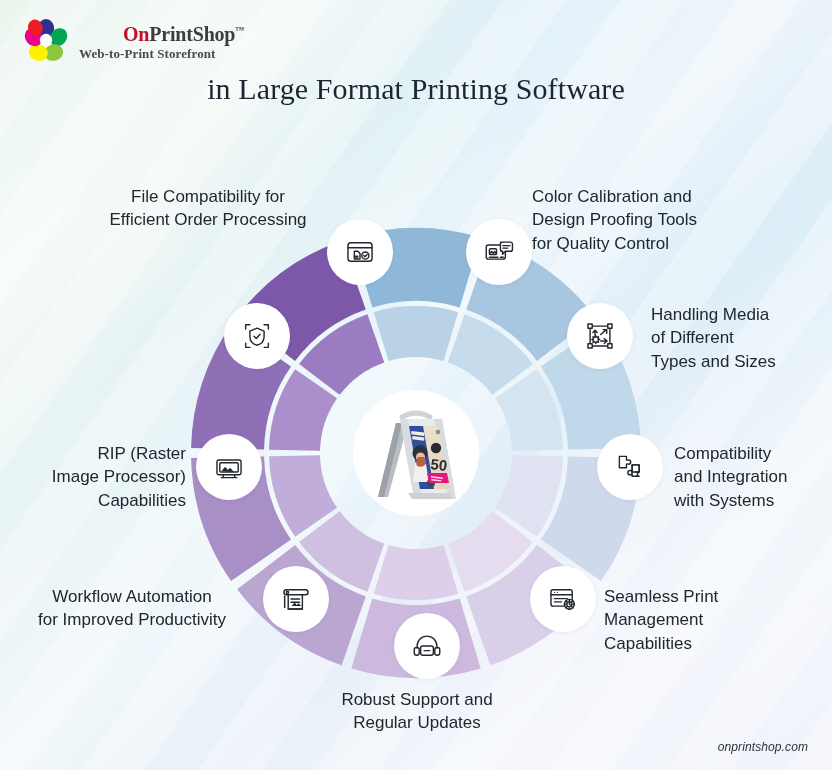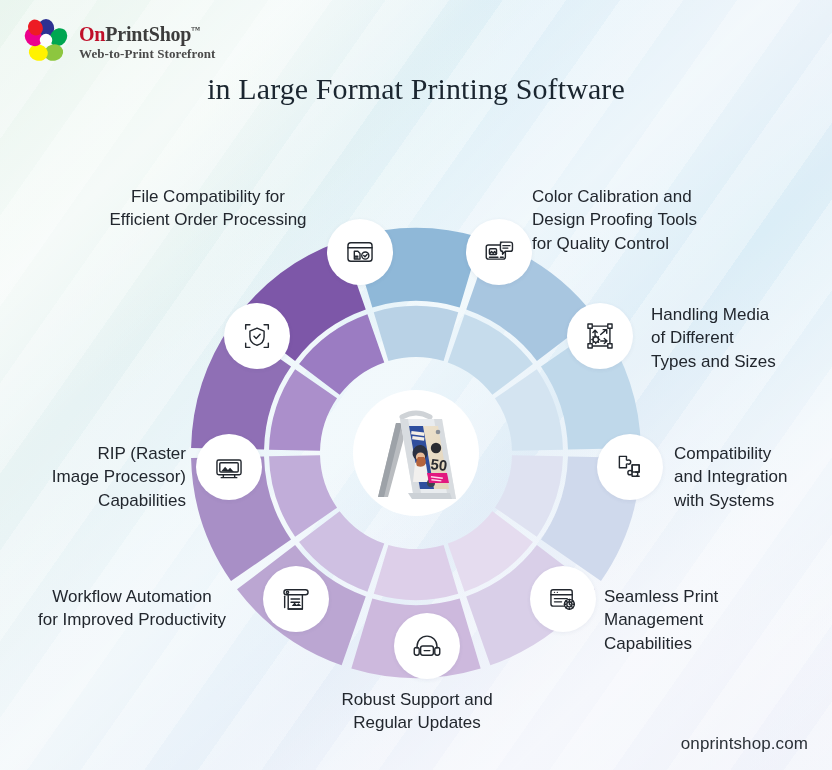--- a/index.html
+++ b/index.html
@@ -36,21 +36,21 @@
         rgba(255,255,255,0) 44px,
         rgba(255,255,255,.30) 44px,
         rgba(255,255,255,.30) 96px);
     pointer-events:none;
   }
 
   
   .logo{ position:absolute; left:22px; top:18px; display:flex; align-items:center; gap:9px; z-index:6;}
   .logo-mark{ width:48px; height:48px; }
   .logo-text{ line-height:1; }
-  .logo-title{ font-family:"Liberation Serif", serif; font-size:20px; font-weight:700; color:#3d3d3d; letter-spacing:-.2px; }
+  .logo-title{ font-family:"Liberation Serif", serif; font-size:20px; font-weight:700; color:#3d3d3d; letter-spacing:-.2px;margin-left:44px; }
   .logo-title .on{ color:#c0102a; }
   .logo-tm{ font-size:9px; vertical-align:super; color:#3d3d3d; font-weight:700;}
   .logo-sub{ font-family:"Liberation Serif", serif; font-size:13px; font-weight:700; color:#4a4a4a; margin-top:3px; letter-spacing:.1px;}
 
   
   .heading{
     position:absolute; left:0; right:0; top:68px;
     text-align:center; z-index:6;
     font-family:"Liberation Serif", serif;
     font-size:30px; line-height:1.42; color:#1b2630; font-weight:400;
@@ -82,21 +82,21 @@
     position:absolute; z-index:6;
     font-size:17px; line-height:1.38; color:#22272e;
     font-family:"Liberation Sans", sans-serif;
   }
   .label.r{ text-align:right; }
   .label.l{ text-align:left; }
   .label.c{ text-align:center; }
 
   .footer{
     position:absolute; right:24px; bottom:16px; z-index:6;
-    font-size:17px; color:#2b3138; letter-spacing:.1px;
+    font-size:12px; color:#2b3138; letter-spacing:.1px;font-style:italic;
   }
 </style>
 </head>
 <body>
 
 <div id="stage">
 
   <div class="logo">
     <div class="logo-mark">
       <svg viewBox="0 0 100 100" width="48" height="48">

